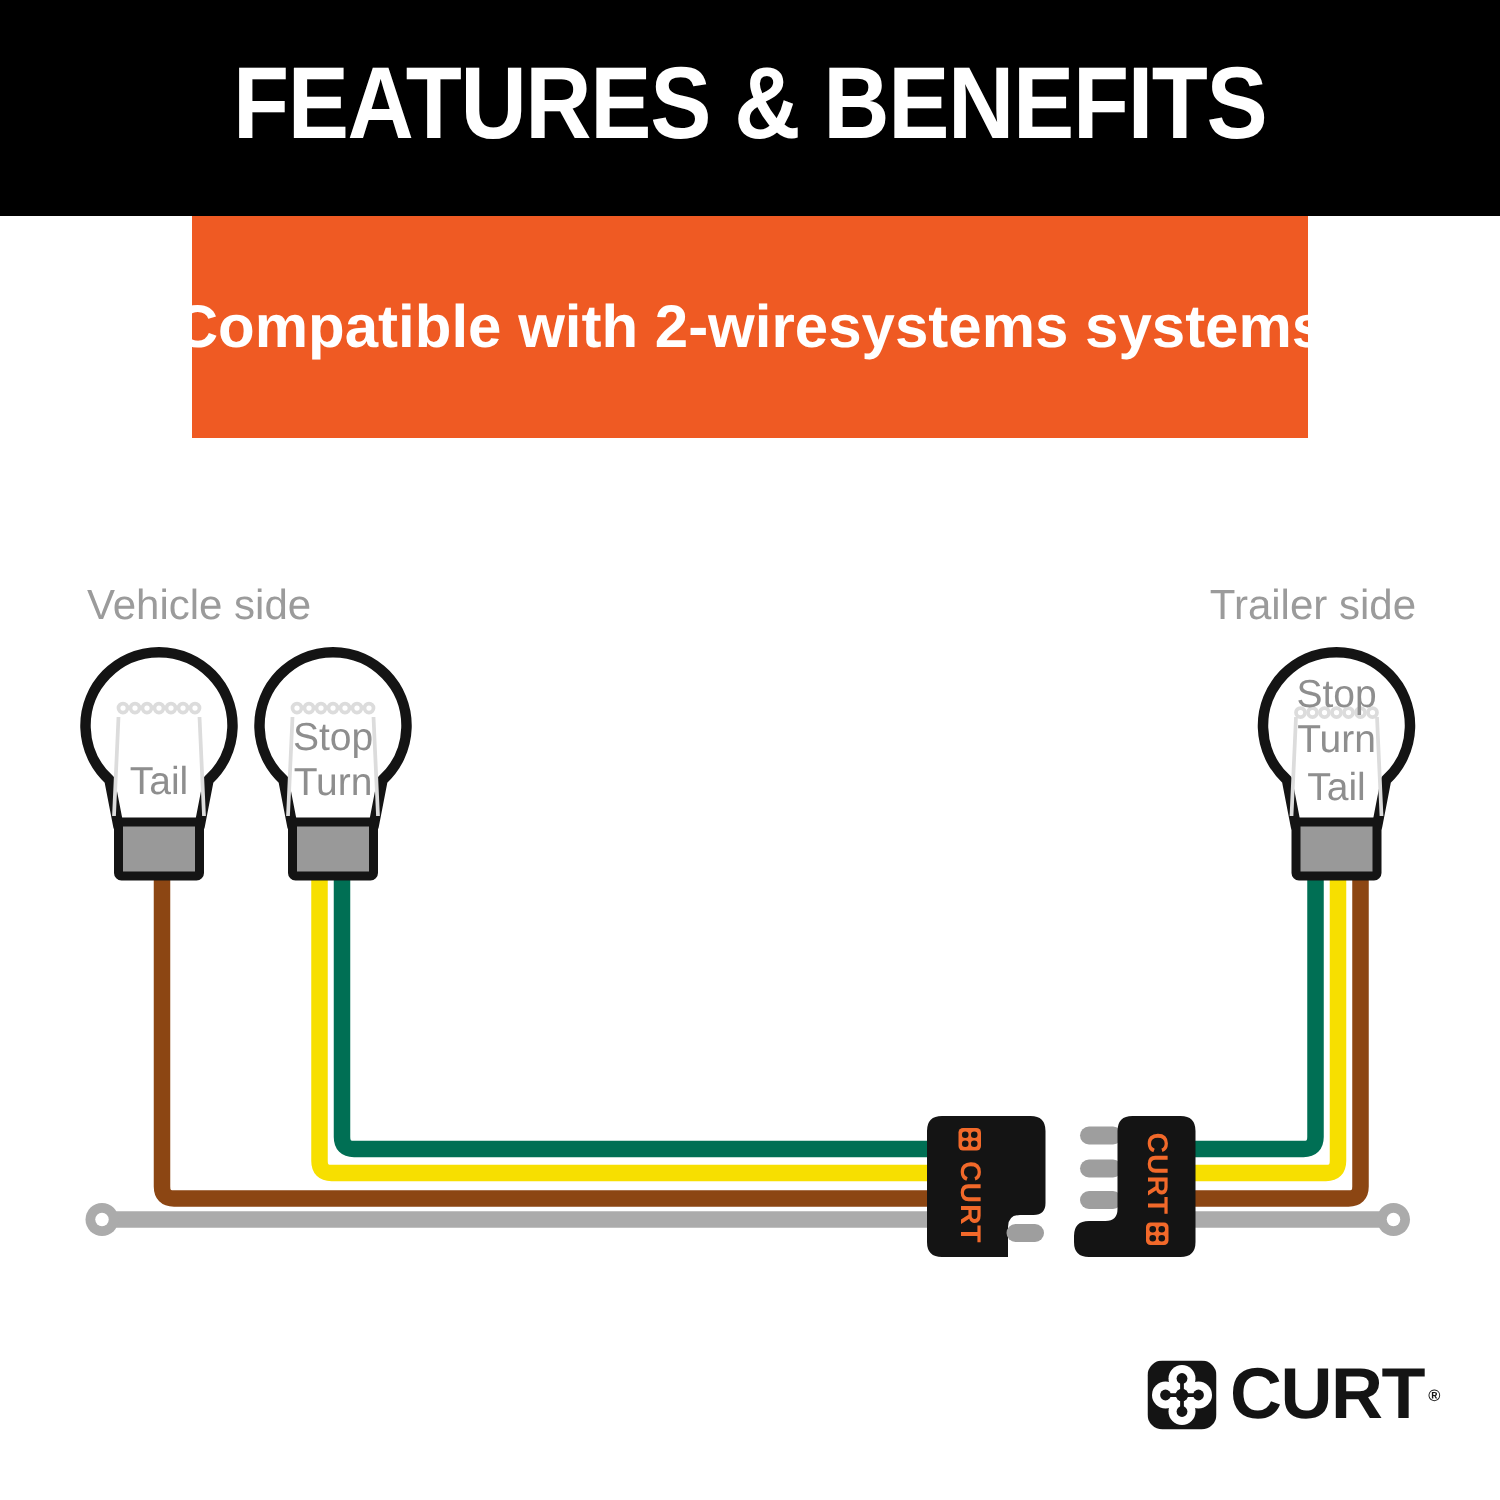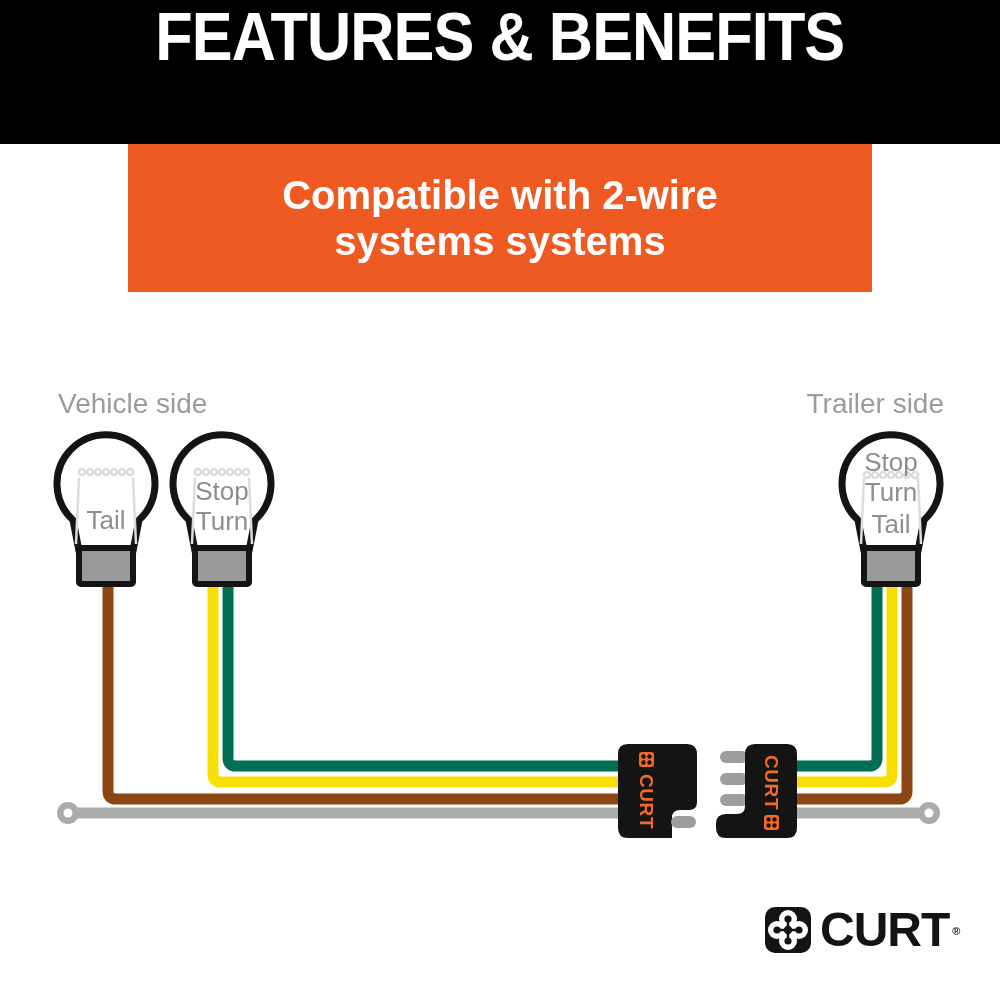--- a/index.html
+++ b/index.html
@@ -1,25 +1,25 @@
 <!DOCTYPE html>
 <html><head>
 <meta charset="utf-8">
 <style>
   html,body{margin:0;padding:0;background:#ffffff;}
   .canvas{position:relative;width:1000px;height:1000px;background:#ffffff;overflow:hidden;
           font-family:"Liberation Sans",sans-serif;}
   
   .header-bar{position:absolute;left:0;top:0;width:1000px;height:144px;background:#000000;
-              display:flex;align-items:flex-start;justify-content:center;}
+              display:flex;align-items:center;justify-content:center;}
   .header-bar h1{margin:0;color:#ffffff;font-size:68px;font-weight:bold;letter-spacing:-1px;
                  white-space:nowrap;transform:scaleX(0.9) translateY(-3px);}
   
   .banner{position:absolute;left:128px;top:144px;width:744px;height:148px;background:#EF5A23;
-          display:flex;flex-direction:column;align-items:center;justify-content:center;}
+          display:flex;align-items:center;justify-content:center;}
   .banner div{color:#ffffff;font-size:40px;font-weight:bold;line-height:46px;white-space:nowrap;}
   
   .diagram{position:absolute;left:0;top:0;width:1000px;height:1000px;}
   .side-label{font-size:28px;fill:#9B9B9B;}
   .bulb-label{font-size:26px;fill:#8E8E8E;}
   .conn-logo{font-size:19px;font-weight:bold;fill:#F2692A;letter-spacing:0.5px;}
   
   .footer-logo{position:absolute;left:765px;top:907px;display:flex;align-items:flex-start;}
   .footer-logo .word{position:relative;margin-left:9px;color:#141414;font-size:48px;
                      font-weight:bold;letter-spacing:-1px;line-height:46px;transform:scaleY(1.0);}

